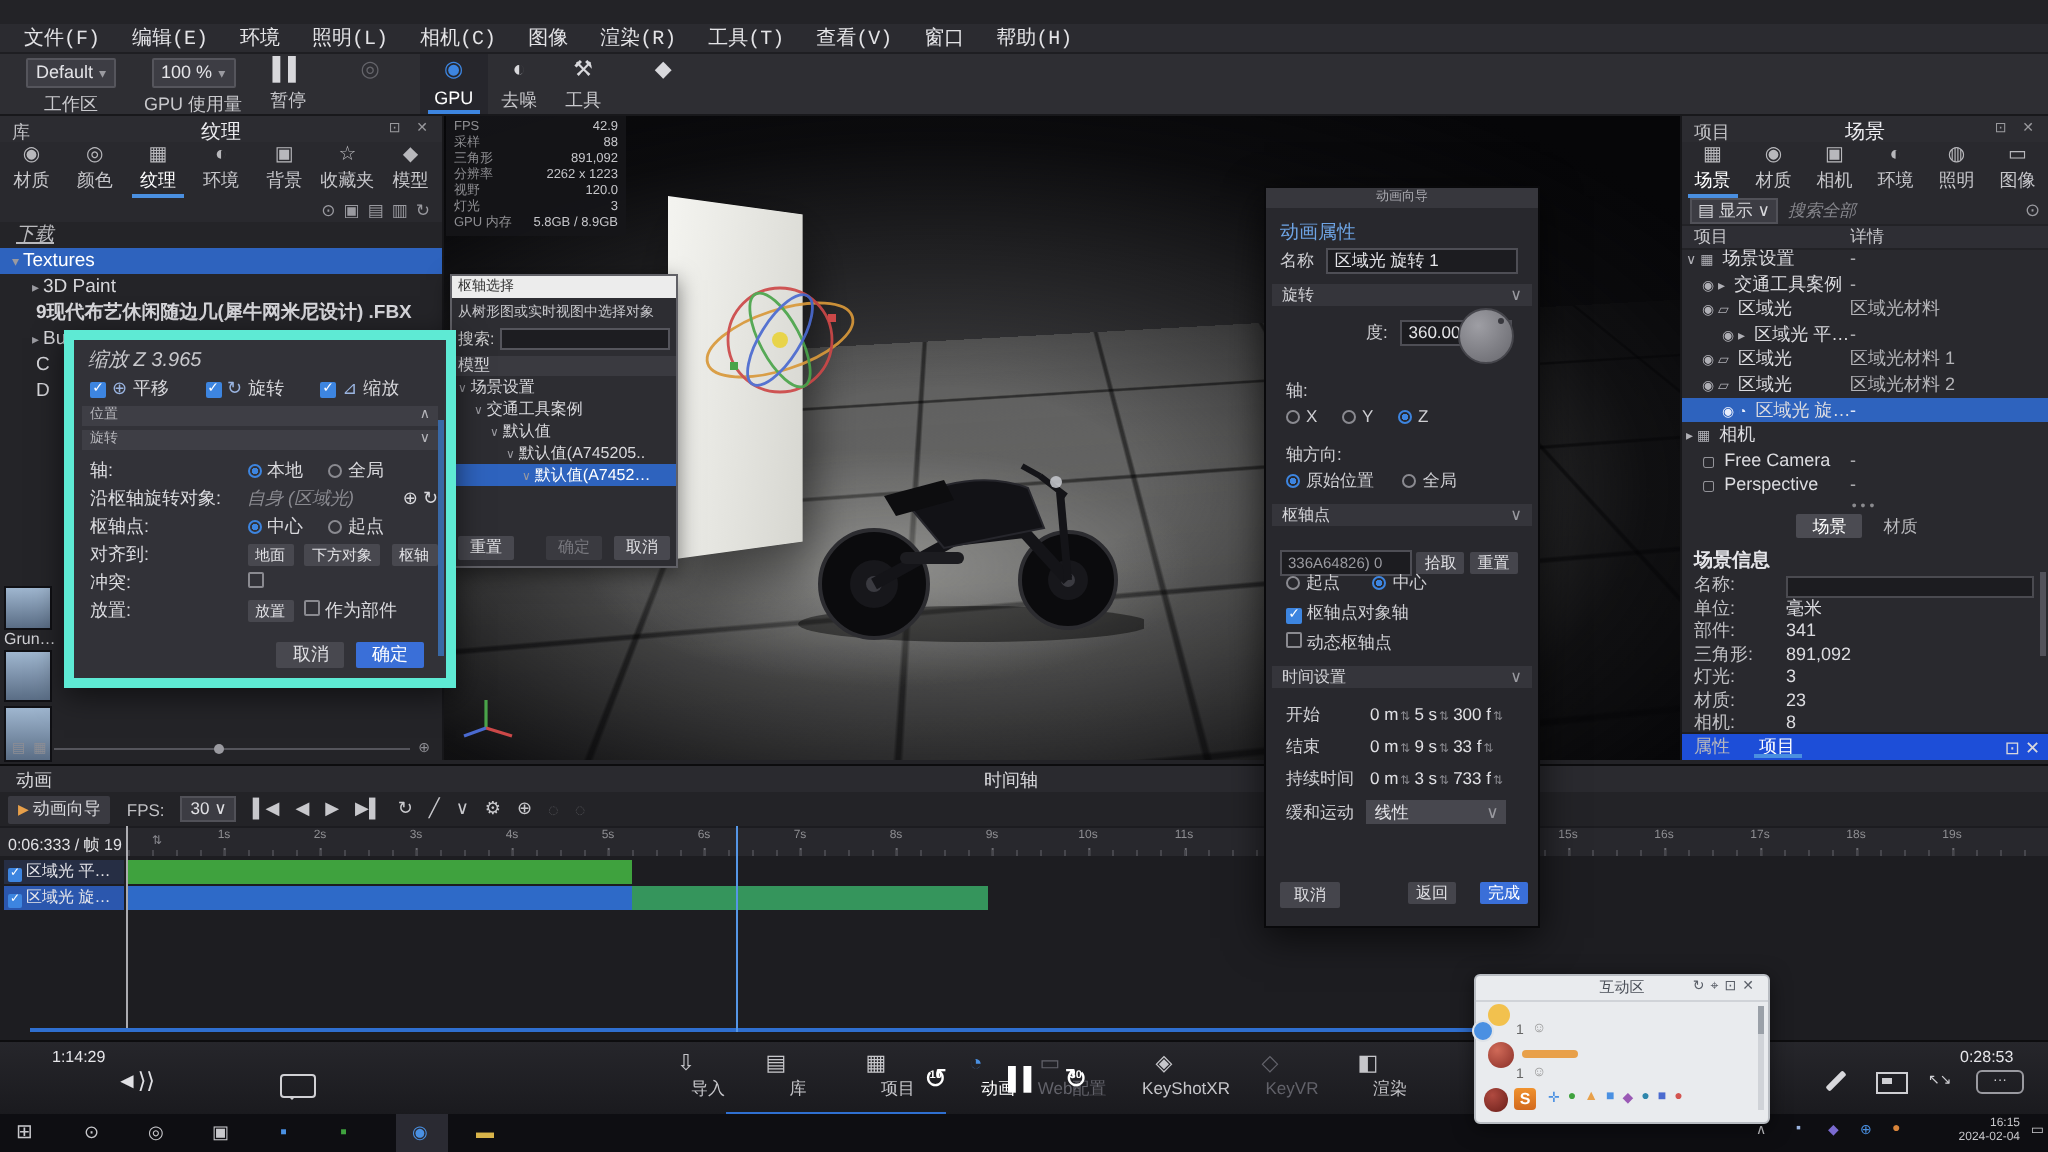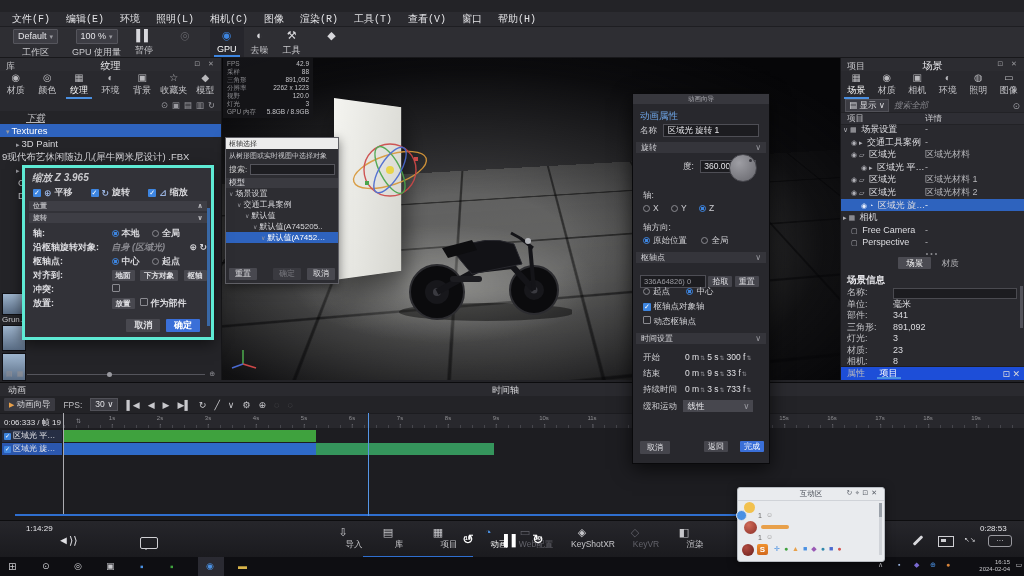--- a/index.html
+++ b/index.html
@@ -59,22 +59,22 @@
   .thumbs{position:absolute;left:0;top:282px;right:0;height:32px;display:flex;gap:6px;padding-left:2px;}
   .thumb{width:66px;height:32px;border:1px solid #101014;}
   .th1{background:linear-gradient(#8fb8e8 40%,#d8e4ec 70%,#7a8ca0);}
   .th2{background:linear-gradient(#201a10,#6a5a22 60%,#403010);}
   .th3{background:linear-gradient(135deg,#8a8ae0,#5a5ab8 60%,#8080d8);}
   .lib-zoom{position:absolute;left:0;bottom:1px;right:0;height:10px;display:flex;align-items:center;
             gap:4px;padding:0 6px;font-size:7px;color:#8e8e94;}
   .lz-track{flex:1;height:1px;background:#55555c;position:relative;}
   .lz-knob{position:absolute;left:45%;top:-2px;width:5px;height:5px;border-radius:50%;background:#9a9aa0;}
   
-  .float-move{position:absolute;left:22px;top:165px;width:186px;height:169px;background:#323238;
-              border:3px solid #5eead4;box-shadow:0 4px 14px rgba(0,0,0,.55);z-index:25;font-size:9px;font-weight:bold;}
+  .float-move{position:absolute;left:32px;top:165px;width:186px;height:169px;background:#323238;
+              border:5px solid #5eead4;box-shadow:0 4px 14px rgba(0,0,0,.55);z-index:25;font-size:9px;}
   .fm-head{position:absolute;left:7px;top:3px;font-size:10px;font-style:italic;color:#c9c9cd;}
   .fm-modes{position:absolute;left:8px;top:18px;right:4px;display:flex;gap:18px;align-items:center;}
   .fm-mode{display:flex;align-items:center;gap:3px;color:#d8d8dc;}
   .cb{display:inline-block;width:8px;height:8px;background:#3d85e0;border-radius:1px;color:#fff;
       font-size:7px;line-height:8px;text-align:center;}
   .cb.off{background:transparent;border:1px solid #8a8a90;width:6px;height:6px;}
   .fm-bar{position:absolute;left:4px;right:4px;height:10px;background:#3e3e45;color:#b5b5ba;
           font-size:7px;line-height:10px;padding:0 4px;box-sizing:border-box;}
   .fm-bar .chev{float:right;}
   .fm-row{position:absolute;left:8px;right:4px;height:13px;line-height:13px;white-space:nowrap;}
@@ -356,33 +356,33 @@
       </div>
       <div class="lib-search">
         <span>⊙</span>
         <span>▣</span>
         <span>▤</span>
         <span>▥</span>
         <span>↻</span>
       </div>
       <div class="lib-body">
 
-          <div class="lt-row italic" style="padding-left: 24px; text-decoration: underline;">
+          <div class="lt-row italic" style="padding-left: 6px; text-decoration: underline;">
             <span class="ar"></span><span>下载</span>
           </div>
 
           <div class="lt-row selected" style="padding-left: 6px;">
             <span class="ar">▾</span><span>Textures</span>
           </div>
 
           <div class="lt-row" style="padding-left: 16px;">
             <span class="ar">▸</span><span>3D Paint</span>
           </div>
 
-          <div class="lt-row" style="">
+          <div class="lt-row" style="padding-left: 16px; font-weight: bold;">
             <span class="ar"></span><span>9现代布艺休闲随边几(犀牛网米尼设计) .FBX</span>
           </div>
 
           <div class="lt-row" style="padding-left: 16px;">
             <span class="ar">▸</span><span>Bump Maps</span>
           </div>
 
           <div class="lt-row" style="padding-left: 16px;">
             <span class="ar"></span><span>C</span>
           </div>

